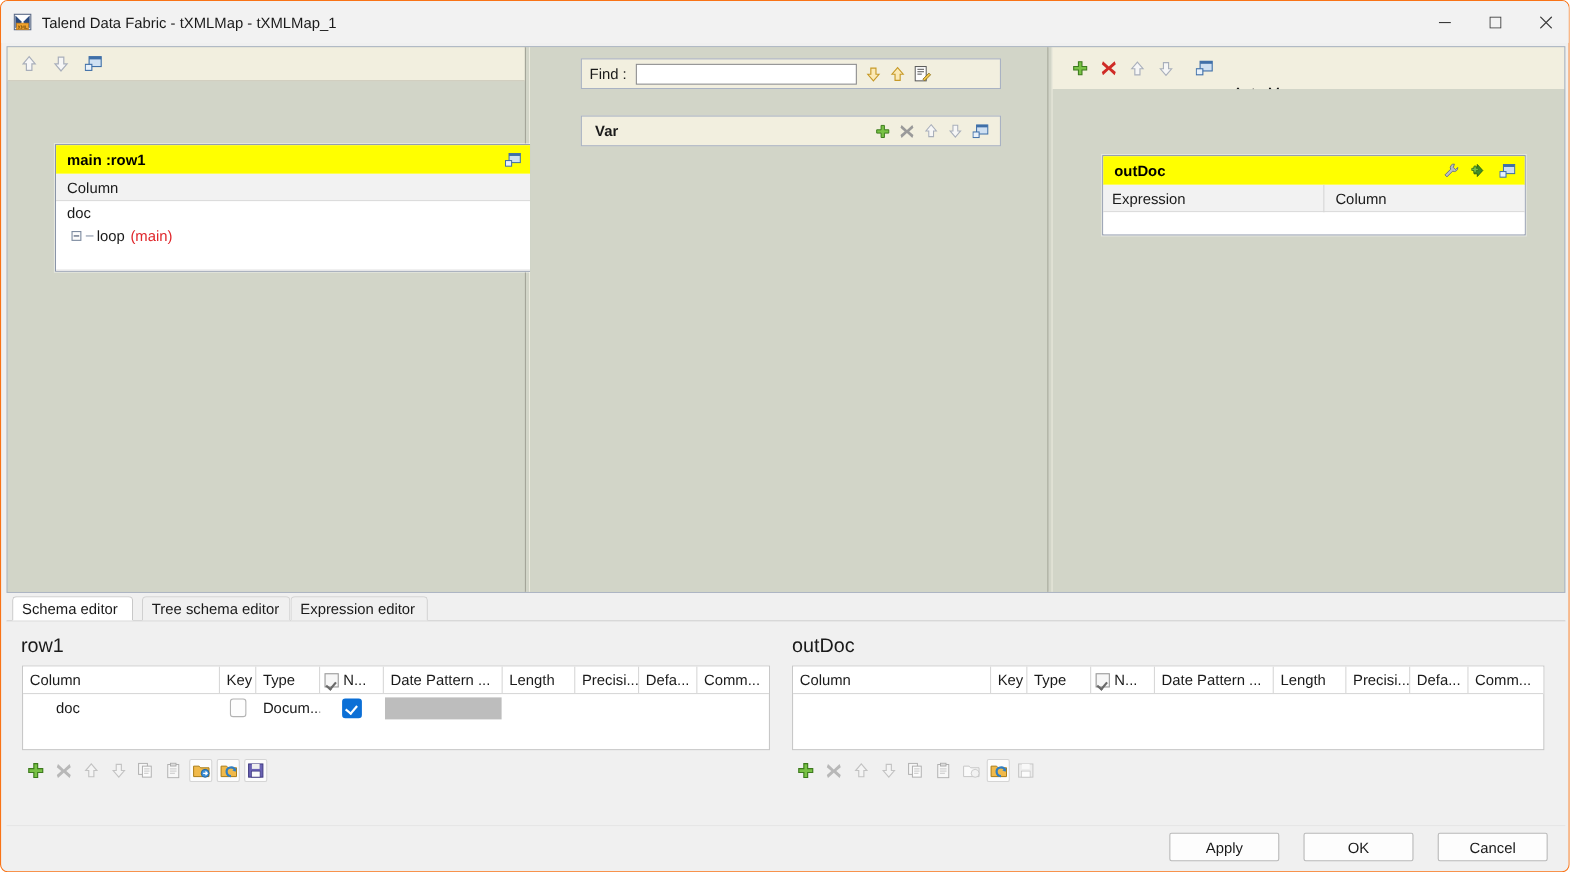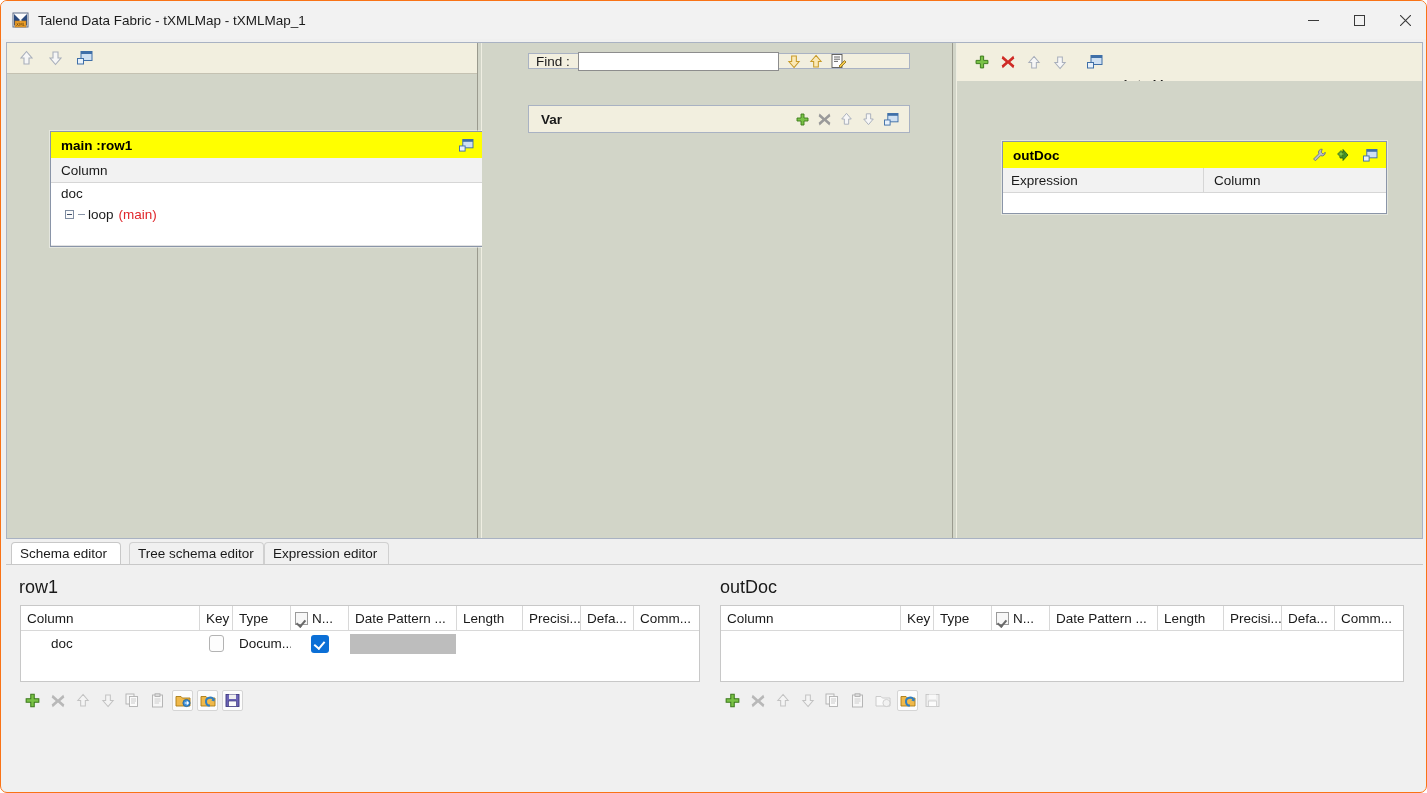--- a/index.html
+++ b/index.html
@@ -142,21 +142,21 @@
   
   #tbl-output { left: 45px; top: 60px; width: 385px; }
   #tbl-output .ocol1 { width: 200px; padding-left: 8px; }
   #tbl-output .odivider { width: 1px; height: 25px; background: #d6d6d6; }
   #tbl-output .ocol2 { padding-left: 10px; }
   #tbl-output .empty-row { height: 20px; background: #fff; }
 
   
   #findbar {
     position: absolute; left: 46px; top: 10px;
-    width: 382px; height: 16px;
+    width: 382px; height: 28px;
     background: #f2efdf;
     border: 1px solid #a9b2c3;
     display: flex; align-items: center;
     padding: 0 8px 0 7px; gap: 8px;
   }
   #findbar .lbl { font-size: 13.5px; }
   #find-input {
     width: 201px; height: 19px;
     background: #ffffff;
     border: 1px solid #8d8d8d;
@@ -744,14 +744,19 @@
               <rect x="4" y="1.5" width="7" height="4.5" fill="#f8f8f8"></rect>
               <rect x="3.5" y="8" width="8" height="5.5" fill="#fcfcfc" stroke="#c6c6c6" stroke-width="0.7"></rect>
             </svg>
           </span>
         </div>
       </div>
 
     </div>
   </div>
 
+  <div id="footer">
+    <div class="fbtn">Apply</div>
+    <div class="fbtn">OK</div>
+    <div class="fbtn">Cancel</div>
+  </div>
 
 </div>
 
 </body></html>

